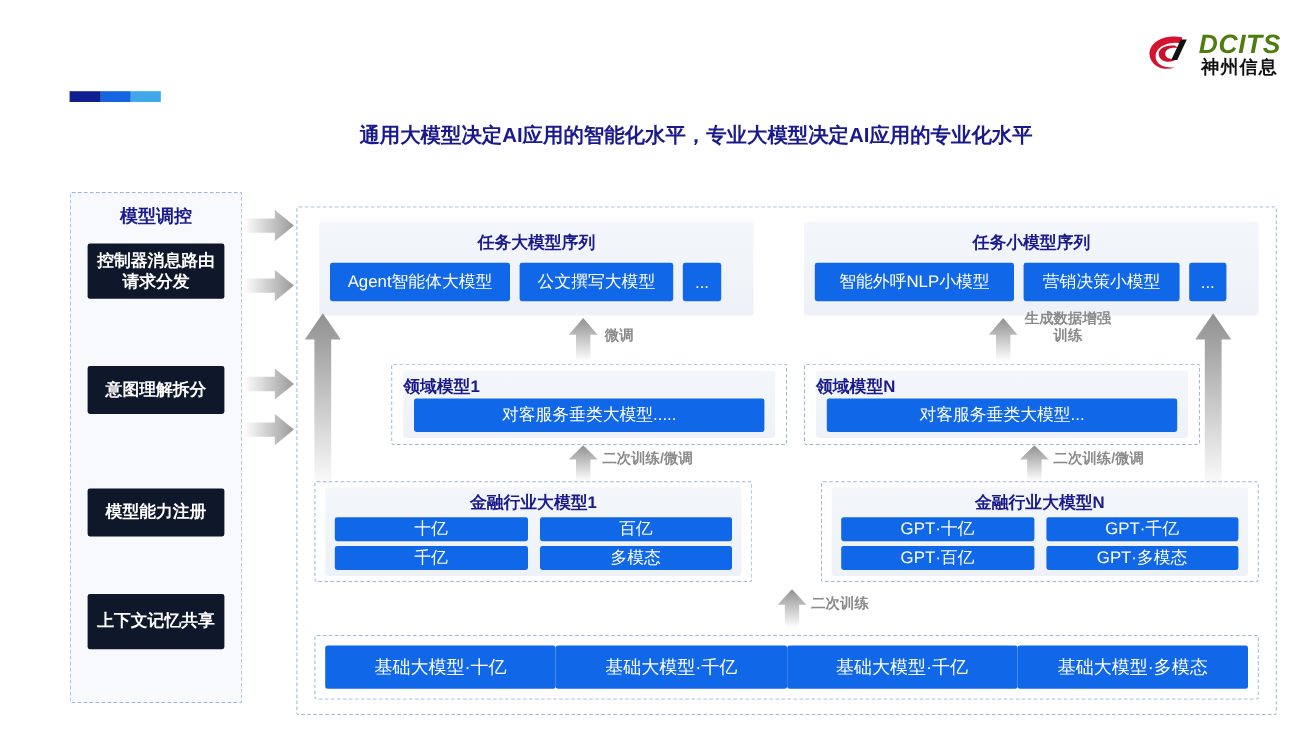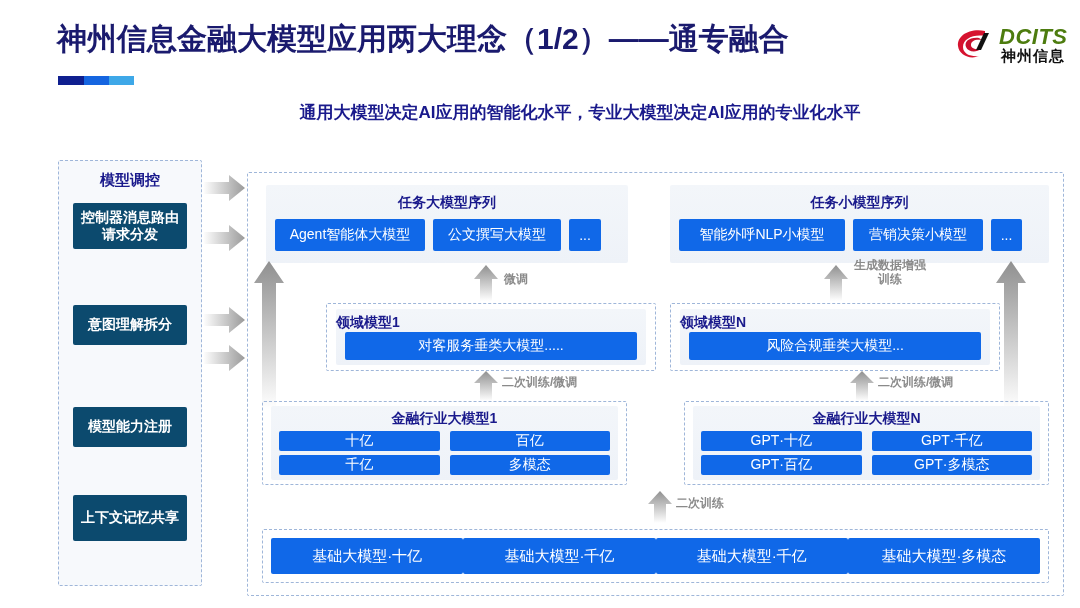--- a/index.html
+++ b/index.html
@@ -34,21 +34,21 @@
   
   #left-panel{
     position:absolute;left:58px;top:160px;width:142px;height:424px;
     border:1px dashed #9fb6d9;background:#f7f9fc;border-radius:2px;
   }
   #left-panel-title{
     position:absolute;left:0;top:10px;width:142px;text-align:center;
     font-size:15px;font-weight:bold;color:#1a1a8c;
   }
   .lp-box{
-    position:absolute;left:14px;width:114px;background:#0c4a6e;color:#fff;
+    position:absolute;left:14px;width:114px;background:#0f172a;color:#fff;
     font-size:14px;font-weight:bold;border-radius:2px;
     display:flex;align-items:center;justify-content:center;text-align:center;
     line-height:1.25;padding:0 3px;box-sizing:border-box;
   }
   #lp-box-0{top:42px;height:46px;}
   #lp-box-1{top:144px;height:40px;}
   #lp-box-2{top:246px;height:40px;}
   #lp-box-3{top:334px;height:46px;}
   
   .h-arrow{position:absolute;width:42px;height:26px;}
@@ -103,21 +103,20 @@
     display:flex;align-items:center;justify-content:center;white-space:nowrap;}
   
   .v-arrow{position:absolute;}
   .arrow-label{position:absolute;font-size:12px;color:#8a8a8a;font-weight:bold;
     line-height:1.15;white-space:pre-line;}
 </style>
 </head>
 <body>
 
 <div id="header">
-  <div id="slide-title">神州信息金融大模型应用两大理念（1/2）——通专融合</div>
   <div id="title-underline">
     <i></i>
       <i></i>
       <i></i>
   </div>
 
   <div id="logo">
     <svg id="logo-mark" viewBox="0 0 40 38">
       <path d="M30 5 C14 2,2 10,3 20 C4 29,15 34,24 30 C16 31,8 28,8 21 C8 13,18 8,30 10 Z" fill="#d6132f"></path>
       <path d="M24 12 C14 11,9 16,11 21 C13 26,21 27,26 23 C20 24,16 22,16 19 C16 15,20 13,27 14 Z" fill="#c8102e"></path>
@@ -205,21 +204,21 @@
   <div class="dash-box" id="d-domain-1">
     <div class="dom-inner">
       <div class="dom-title">领域模型1</div>
       <div class="dom-chip">对客服务垂类大模型.....</div>
     </div>
   </div>
 
   <div class="dash-box" id="d-domain-n">
     <div class="dom-inner">
       <div class="dom-title">领域模型N</div>
-      <div class="dom-chip">风险合规垂类大模型...</div>
+      <div class="dom-chip">对客服务垂类大模型...</div>
     </div>
   </div>
 
   <svg class="v-arrow" style="left:226px;top:198px;width:24px;height:30px;" viewBox="0 0 24 30" preserveAspectRatio="none">
     <path d="M12 0 L24 12 L18 12 L18 30 L6 30 L6 12 L0 12 Z" fill="url(#vg)"></path>
   </svg>
   <div class="arrow-label" style="left:254px;top:203px;">二次训练/微调</div>
 
   <svg class="v-arrow" style="left:602px;top:198px;width:24px;height:30px;" viewBox="0 0 24 30" preserveAspectRatio="none">
     <path d="M12 0 L24 12 L18 12 L18 30 L6 30 L6 12 L0 12 Z" fill="url(#vg)"></path>

